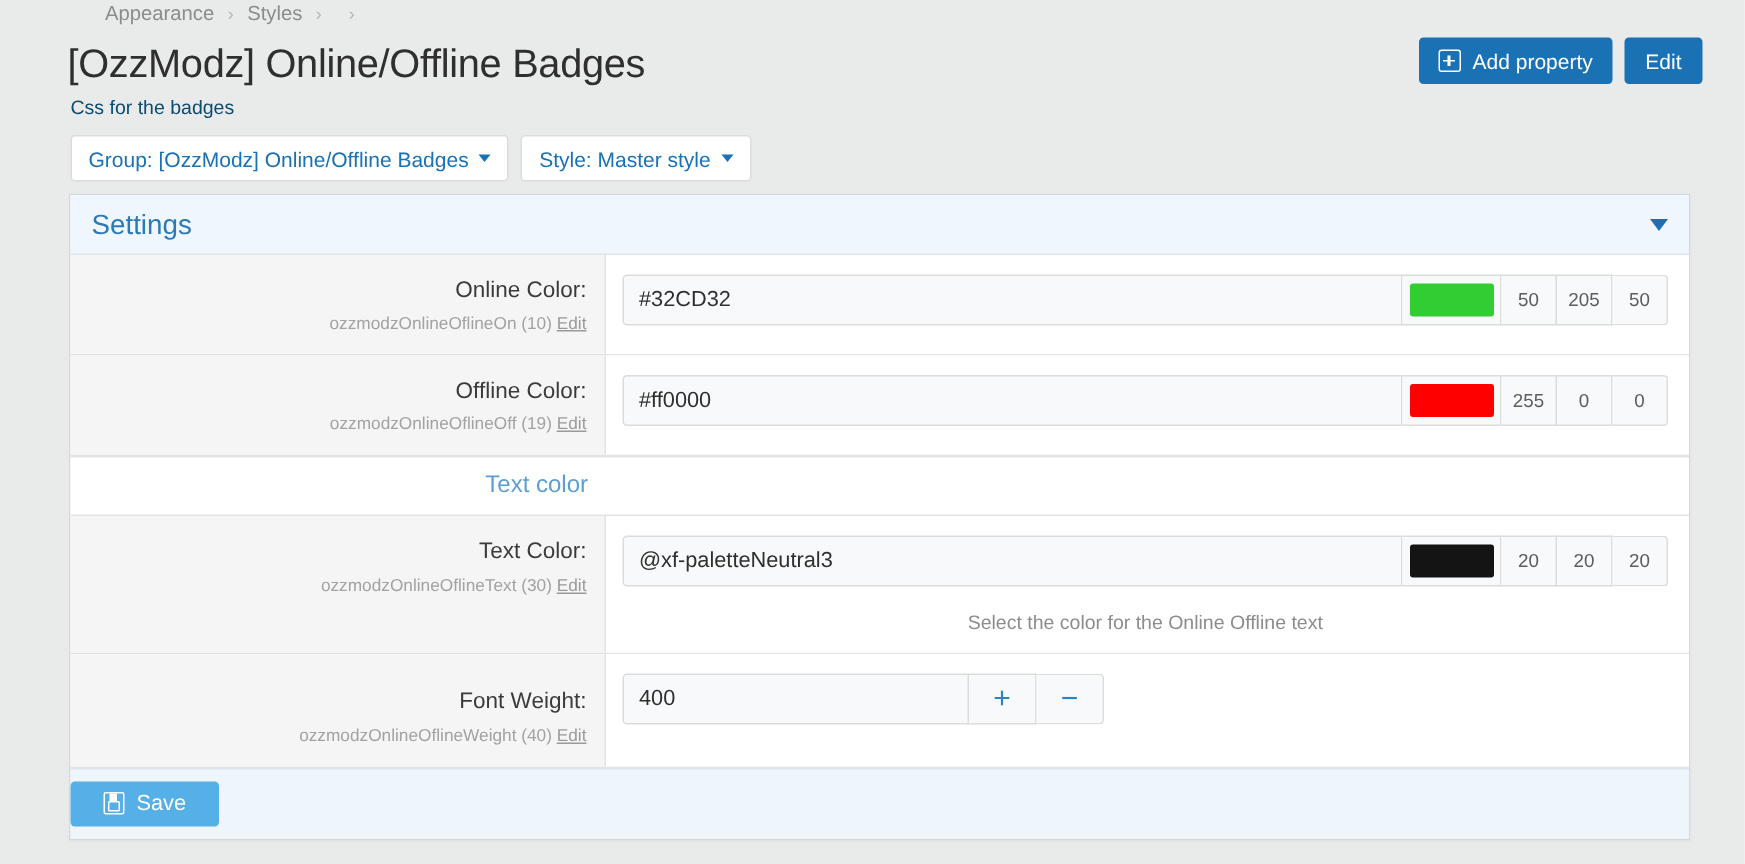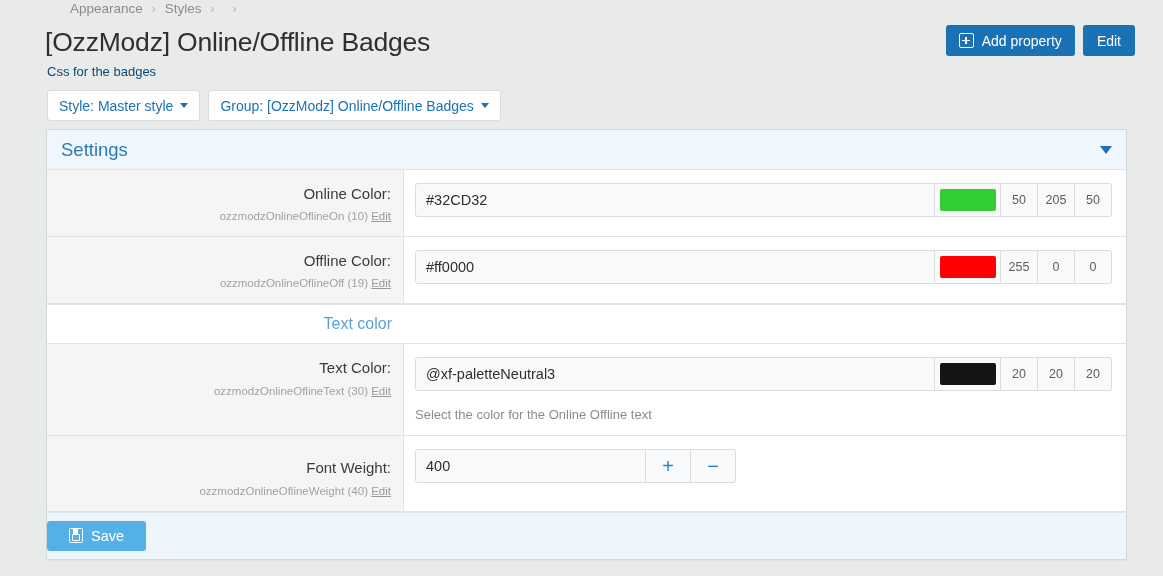--- a/index.html
+++ b/index.html
@@ -135,21 +135,21 @@
     width: 66px; flex: 0 0 66px; border: 1px solid #dcdcdc; border-left: none;
     background: #f8f9fa; display: flex; align-items: center; justify-content: center;
   }
   .swatch { width: 56px; height: 22px; border-radius: 2px; }
   .rgb-cell {
     width: 37px; flex: 0 0 37px; border: 1px solid #dcdcdc; border-left: none;
     background: #f8f9fa; color: #5d5d5d; font-size: 12.5px;
     display: flex; align-items: center; justify-content: center;
   }
   .rgb-cell.last { border-radius: 0 3px 3px 0; }
-  .hint { font-size: 13px; color: #8c8c8c; margin-top: 16px; }
+  .hint { font-size: 13px; color: #8c8c8c; margin-top: 16px; text-align: center; }
 
   
   .section-row {
     background: #ffffff; border-bottom: 1px solid #e3e3e3;
     border-top: 1px solid #e3e3e3;
     height: 40px; display: flex; align-items: center;
   }
   .section-row .section-title {
     width: 357px; flex: 0 0 357px; text-align: right; padding-right: 12px;
     font-size: 16px; color: #5b9fd4;
@@ -213,25 +213,25 @@
   <div class="top-actions">
     <button class="btn btn-primary">
       <span class="icon-plus-square"></span>
       <span>Add property</span>
     </button>
     <button class="btn btn-primary narrow">Edit</button>
   </div>
 
   <div class="filterbar">
     <button class="filter-btn">
-      <span>Style: Master style</span>
+      <span>Group: [OzzModz] Online/Offline Badges</span>
       <span class="caret-down"></span>
     </button>
     <button class="filter-btn">
-      <span>Group: [OzzModz] Online/Offline Badges</span>
+      <span>Style: Master style</span>
       <span class="caret-down"></span>
     </button>
   </div>
 
   <section class="panel">
 
     <div class="panel-header">
       <h2>Settings</h2>
       <span class="caret-down big"></span>
     </div>

